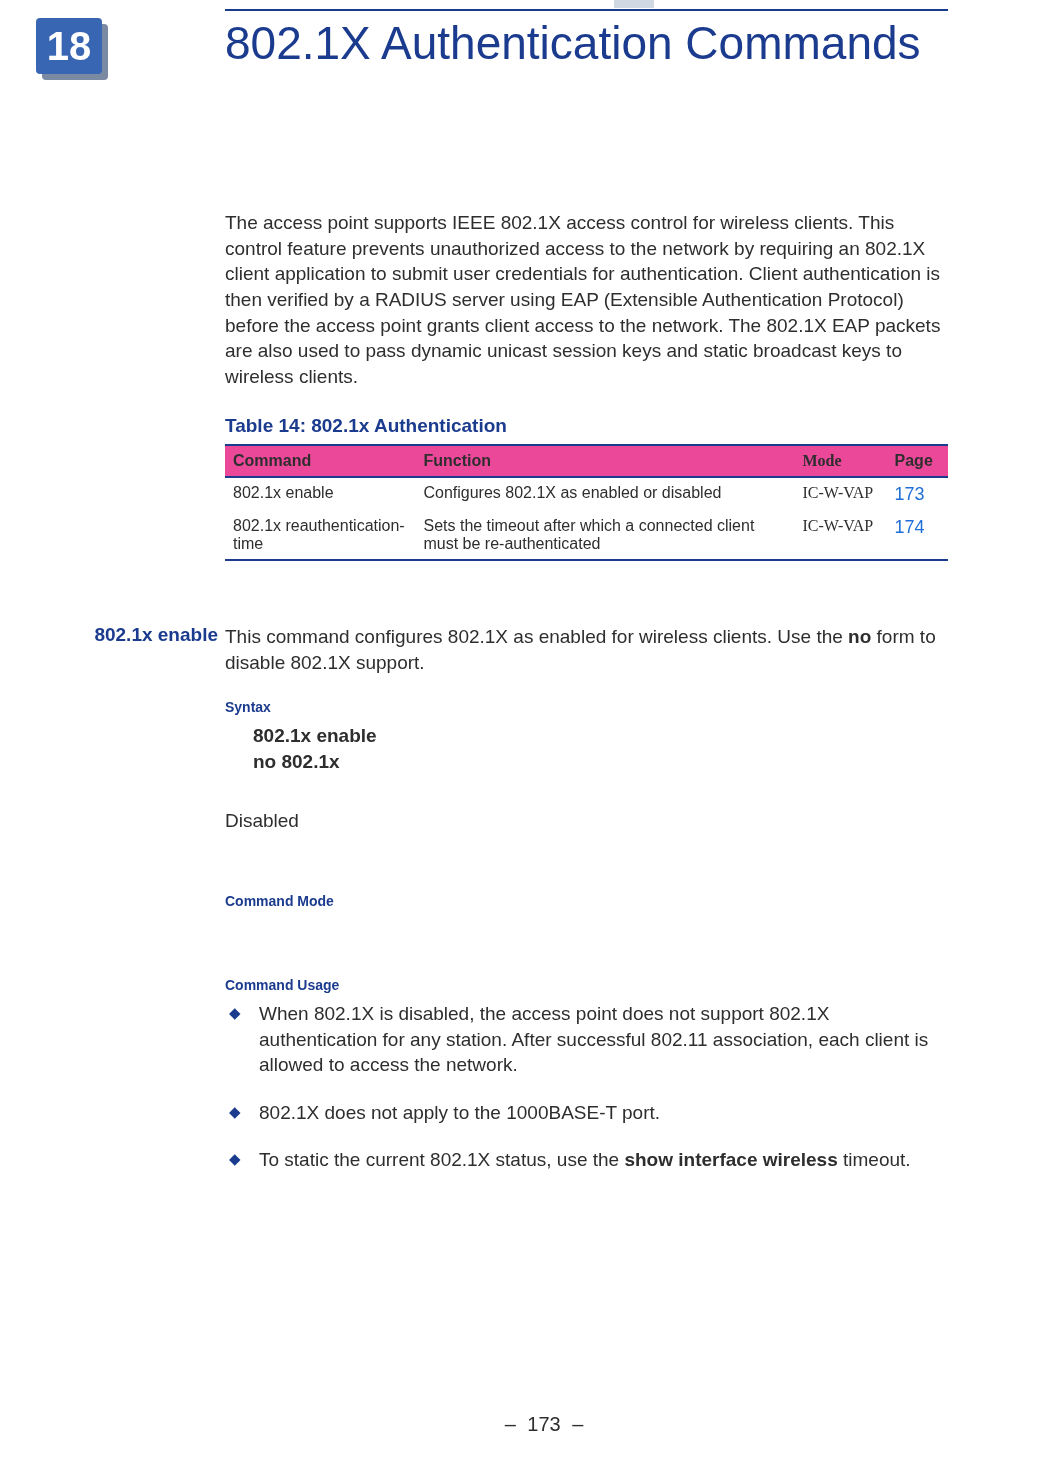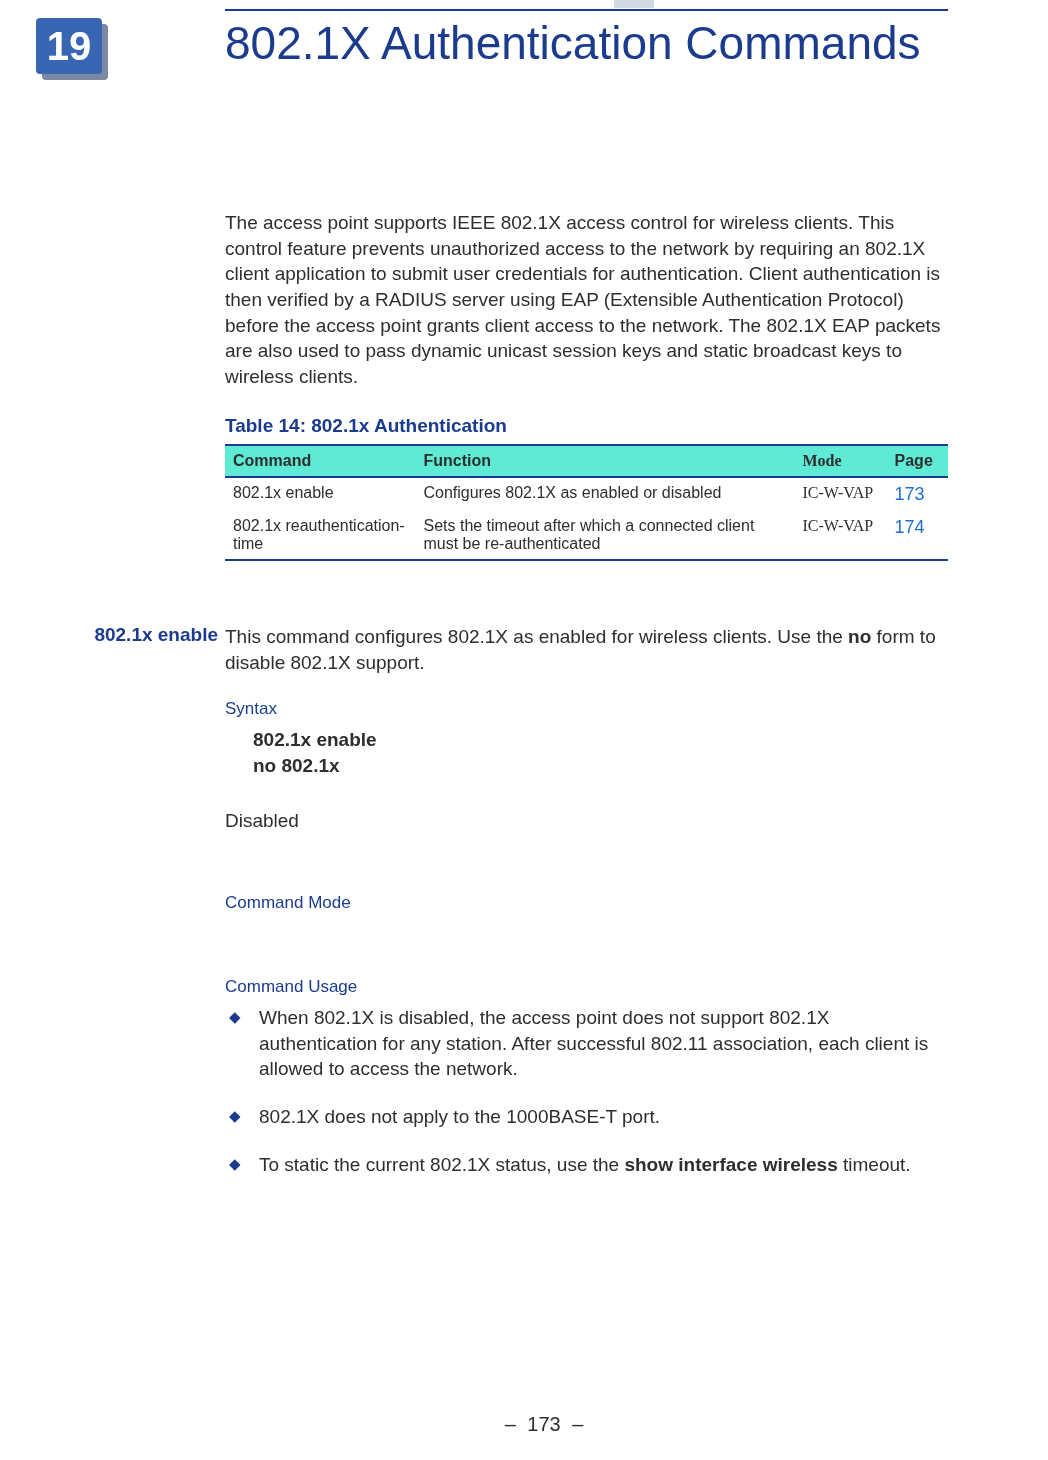--- a/index.html
+++ b/index.html
@@ -86,21 +86,21 @@
     top: 444px;
     left: 225px;
     right: 100px;
     border-collapse: collapse;
     width: 723px;
     font-size: 16px;
   }
   .cmd-table thead tr {
     border-top: 2px solid #1b3b8e;
     border-bottom: 2px solid #1b3b8e;
-    background: #5eead4;
+    background: #ec4899;
     border-radius: 10px;
   }
   .cmd-table th {
     text-align: left;
     padding: 6px 8px;
     font-weight: 700;
     color: #2e2e2e;
   }
   .cmd-table tbody tr { }
   .cmd-table td {
@@ -128,22 +128,22 @@
     position: absolute;
     left: 225px;
     right: 100px;
     font-size: 19px;
     line-height: 1.35;
     color: #2e2e2e;
   }
   .bb-desc { top: 624px; }
   .section-label {
     color: #1b3b8e;
-    font-weight: 400;
-    font-size: 17px;
+    font-weight: 700;
+    font-size: 14px;
   }
   .syntax-block { top: 698px; }
   .syntax-lines { margin-left: 28px; margin-top: 6px; }
   .syntax-lines .b { font-weight: 700; }
   .default-block { top: 808px; }
   .default-val { }
   .mode-block { top: 892px; }
   .usage-block { top: 976px; }
   .bullet-list {
     list-style: none;
@@ -175,21 +175,21 @@
   .footer .dash { padding: 0 6px; }
 </style>
 </head>
 <body>
 
 <div class="top-marker"></div>
 <div class="header-rule"></div>
 
 <div class="chapter-badge">
   <div class="shadow"></div>
-  <div class="face">19</div>
+  <div class="face">18</div>
 </div>
 
 <div class="page-title">802.1X Authentication Commands</div>
 
 <div class="intro body-text">The access point supports IEEE 802.1X access control for wireless clients. This control feature prevents unauthorized access to the network by requiring an 802.1X client application to submit user credentials for authentication. Client authentication is then verified by a RADIUS server using EAP (Extensible Authentication Protocol) before the access point grants client access to the network. The 802.1X EAP packets are also used to pass dynamic unicast session keys and static broadcast keys to wireless clients.</div>
 
 <div class="table-caption">Table 14: 802.1x Authentication</div>
 
 <table class="cmd-table">
   <thead>

